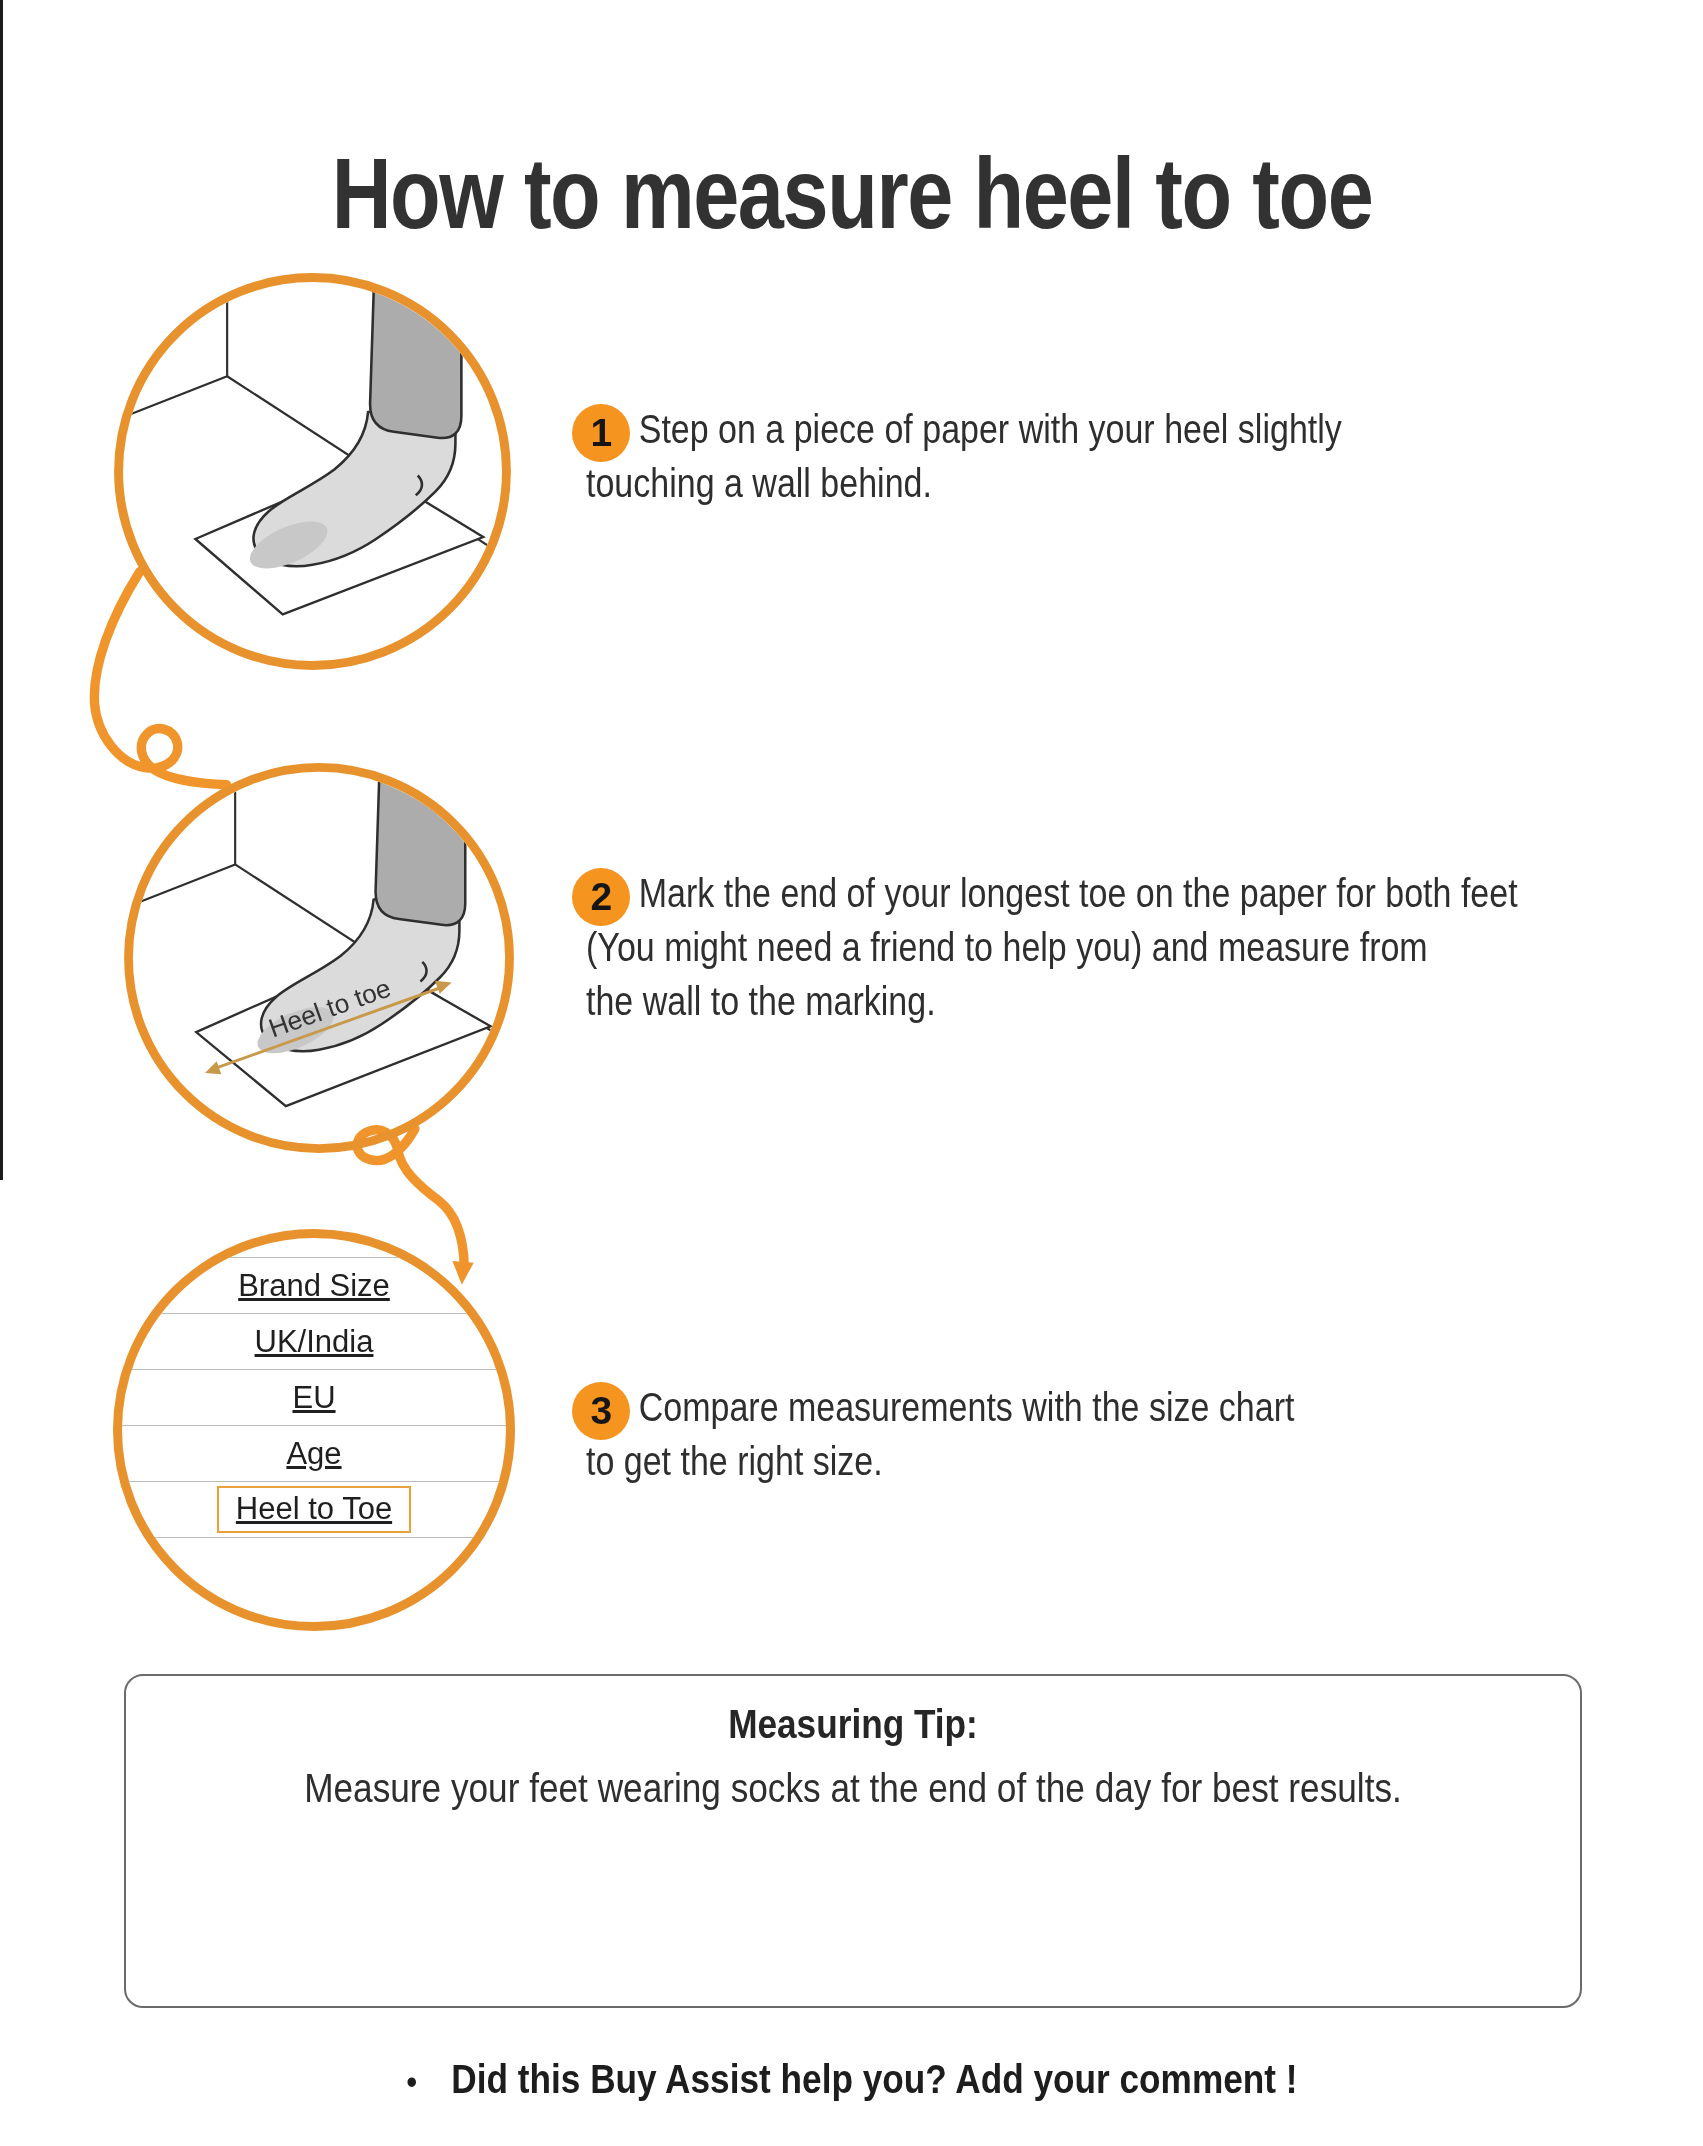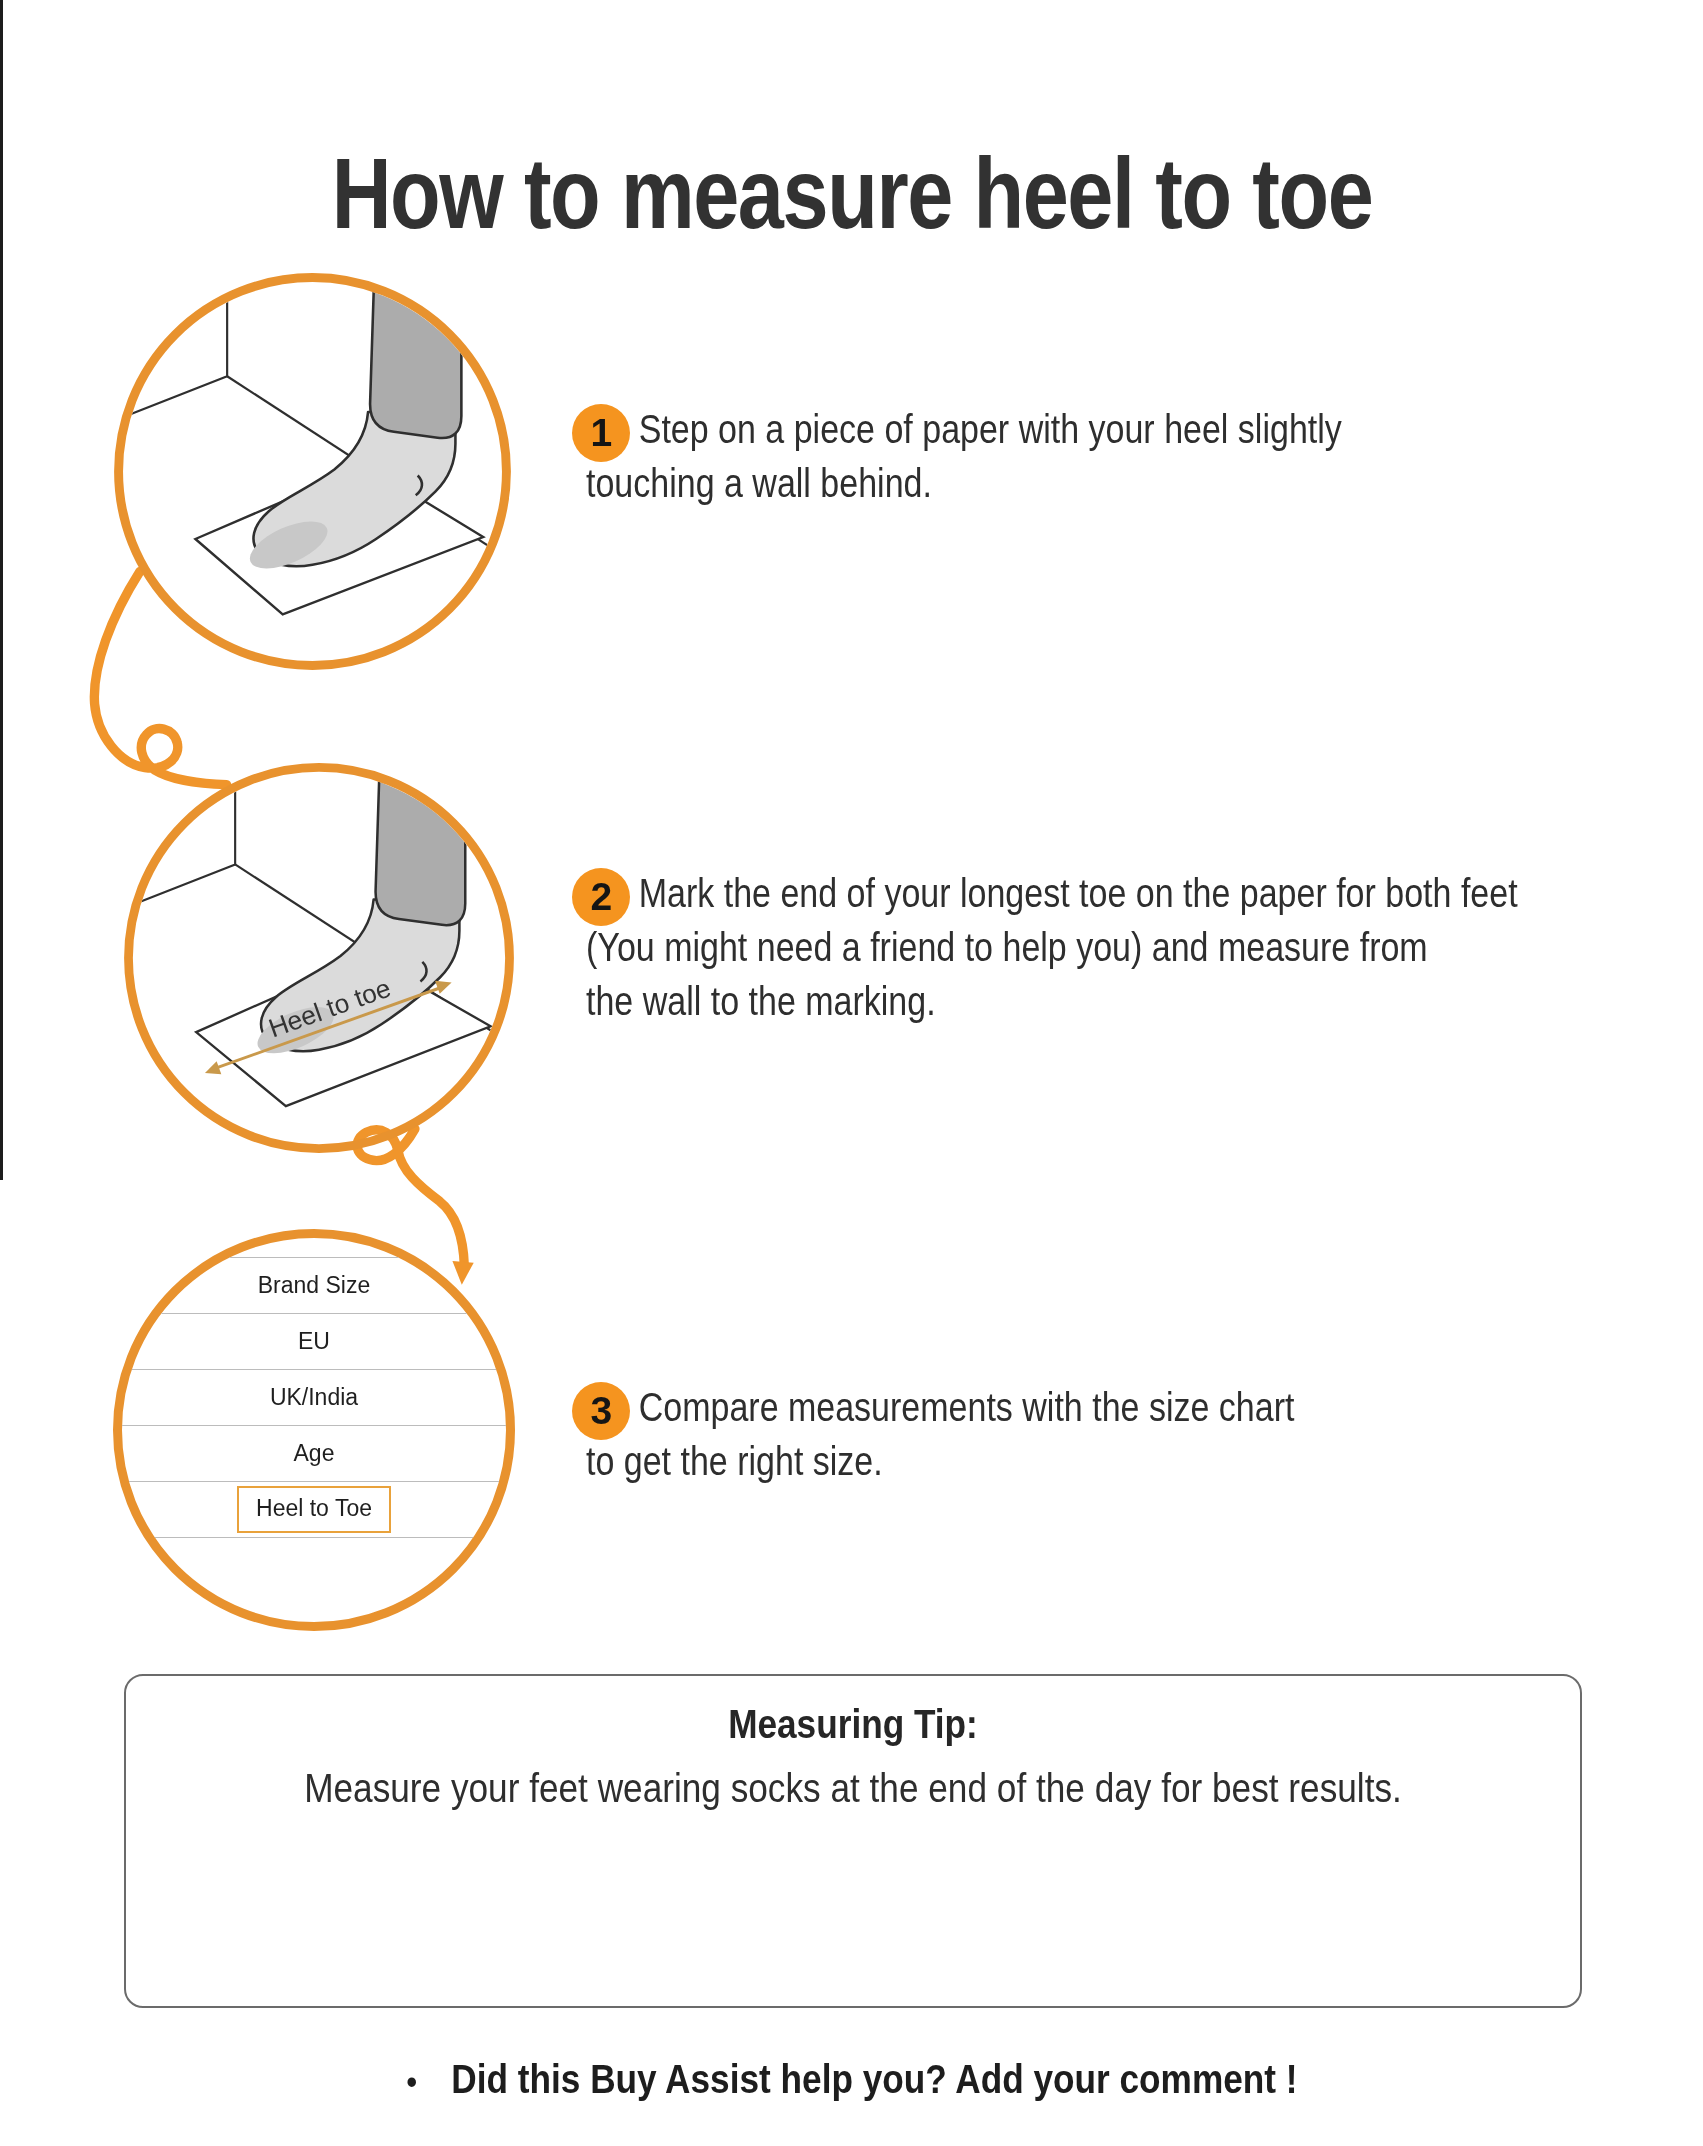--- a/index.html
+++ b/index.html
@@ -23,21 +23,21 @@
          font-size:39px;font-weight:700;color:#151515;}
   .lines{transform:scaleX(0.85);transform-origin:left top;white-space:nowrap;
          font-size:40px;line-height:54px;color:#2e2e2e;}
   .lines .first{text-indent:62px;}
   
   .chart-circle{position:absolute;left:113px;top:1229px;width:402px;height:402px;
                 box-sizing:border-box;border:9.4px solid #E8922E;border-radius:50%;
                 background:#fff;overflow:hidden;}
   .chart-rows{position:absolute;left:-10.2px;right:-10.2px;top:19px;}
   .chart-row{height:55px;border-top:1.7px solid #bcbcbc;display:flex;align-items:center;
-             justify-content:center;font-size:23px;color:#1f1f1f;}
+             justify-content:center;font-size:31px;color:#1f1f1f;text-decoration:underline;}
   .chart-endline{height:0;border-top:1.7px solid #bcbcbc;}
   .hl-box{display:inline-block;border:2.6px solid #E9A23B;padding:0.9px 17px 2.6px 17px;line-height:39px;}
   
   .tipbox{position:absolute;left:124px;top:1674px;width:1458px;height:334px;
           box-sizing:border-box;border:2.6px solid #6b6b6b;border-radius:19px;background:#fff;}
   .tip-title{margin-top:25.6px;text-align:center;font-size:40px;font-weight:700;color:#262626;
              transform:scaleX(0.88);transform-origin:center;}
   .tip-line1{margin-top:19px;text-align:center;font-size:40px;color:#2e2e2e;
              transform:scaleX(0.88);transform-origin:center;white-space:nowrap;}
   .tip-body{margin:15.3px 0 0 464px;font-size:40px;color:#2e2e2e;}
@@ -115,24 +115,24 @@
       <circle cx="100" cy="100" r="97.7" fill="none" stroke="#E8922E" stroke-width="4.5"></circle>
     </svg>
   </div>
 
   <div class="chart-circle">
     <div class="chart-rows">
       <div class="chart-row">
         <span>Brand Size</span>
       </div>
       <div class="chart-row">
-        <span>EU</span>
+        <span>UK/India</span>
       </div>
       <div class="chart-row">
-        <span>UK/India</span>
+        <span>EU</span>
       </div>
       <div class="chart-row">
         <span>Age</span>
       </div>
       <div class="chart-row">
         <span class="hl-box">Heel to Toe</span>
       </div>
       <div class="chart-endline"></div>
     </div>
   </div>

